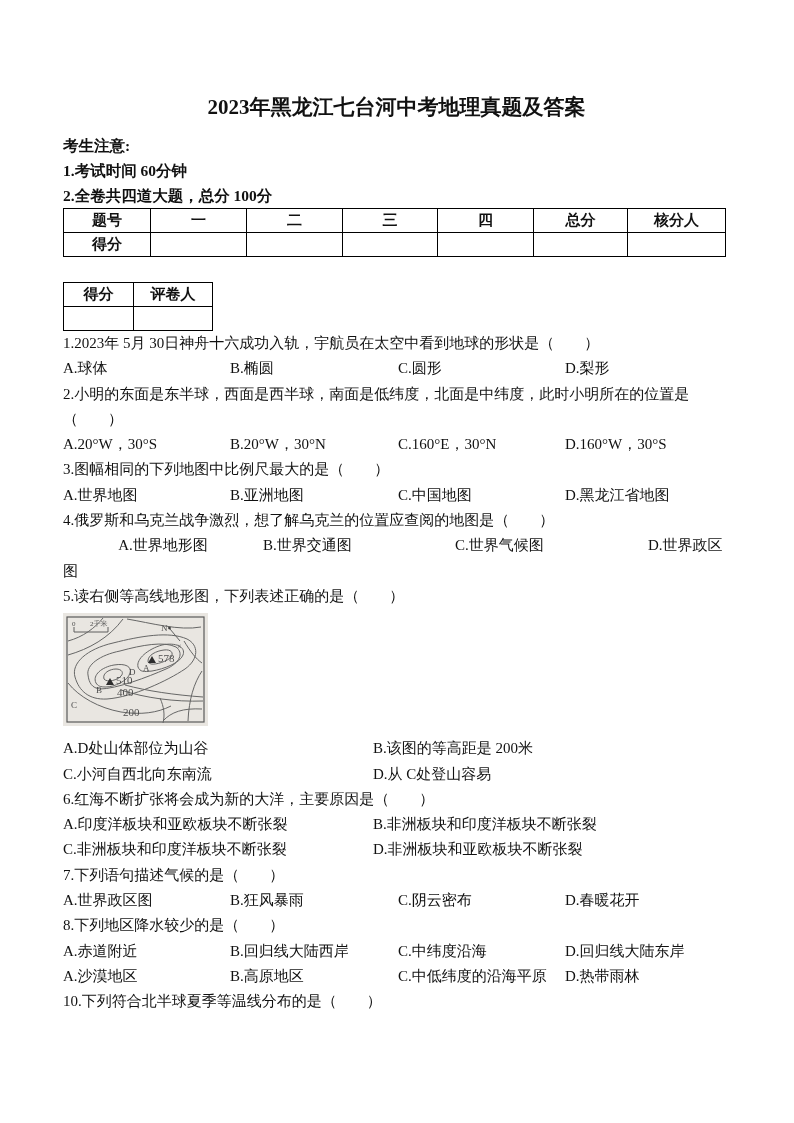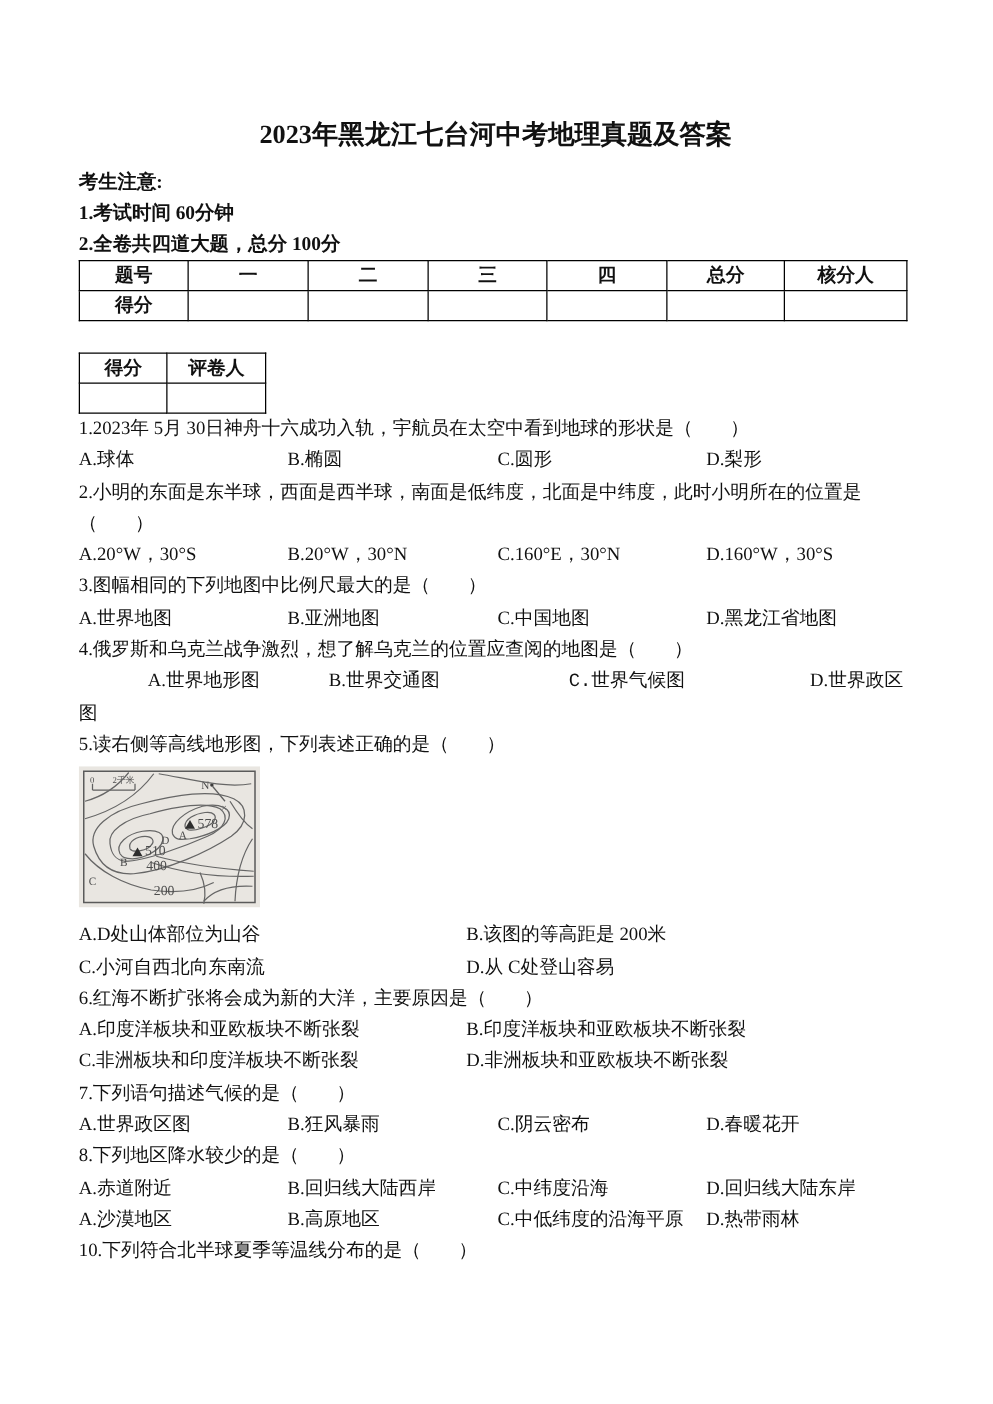--- a/index.html
+++ b/index.html
@@ -31,21 +31,21 @@
     margin-top:9px;font-size:15.5px;font-weight:bold;line-height:25px;
   }
   #questions{font-size:15px;line-height:25.3px;}
   .qline{white-space:normal;}
   .options span{vertical-align:top;}
   .options.std4 span:nth-of-type(1){display:inline-block;width:167px;}
   .options.std4 span:nth-of-type(2){display:inline-block;width:168px;}
   .options.std4 span:nth-of-type(3){display:inline-block;width:167px;}
   .options.wide4 span:nth-of-type(1){display:inline-block;width:200px;text-align:center;}
   .options.wide4 span:nth-of-type(2){display:inline-block;width:192px;}
-  .options.wide4 span:nth-of-type(3){display:inline-block;width:193px;font-family:Liberation Mono, monospace;}
+  .options.wide4 span:nth-of-type(3){display:inline-block;width:193px;}
   .options.two span:nth-of-type(1),
   .options.two span:nth-of-type(3){display:inline-block;width:310px;}
   .figure{margin:4px 0 10px 0;line-height:0;}
   .figure svg{display:block;}
   .contour-label{font-family:"Liberation Serif",serif;fill:#4d4d4d;}
 </style>
 </head>
 <body>
 
 <div class="page">
@@ -162,21 +162,21 @@
       <text class="contour-label" x="95" y="49" font-size="11">578</text>
       <text class="contour-label" x="80" y="58" font-size="9">A</text>
       <text class="contour-label" x="66" y="62" font-size="9">D</text>
       <text class="contour-label" x="8" y="95" font-size="9">C</text>
       <text class="contour-label" x="54" y="83" font-size="11">400</text>
       <text class="contour-label" x="60" y="103" font-size="11">200</text>
     </svg>
   </div>
 <div class="options two"><span class="opt">A.D处山体部位为山谷</span><span class="opt">B.该图的等高距是 200米</span><br><span class="opt">C.小河自西北向东南流</span><span class="opt">D.从 C处登山容易</span></div>
       <div class="qline">6.红海不断扩张将会成为新的大洋，主要原因是（　　）</div>
-      <div class="options two"><span class="opt">A.印度洋板块和亚欧板块不断张裂</span><span class="opt">B.印度洋板块和亚欧板块不断张裂</span><br><span class="opt">C.非洲板块和印度洋板块不断张裂</span><span class="opt">D.非洲板块和亚欧板块不断张裂</span></div>
+      <div class="options two"><span class="opt">A.印度洋板块和亚欧板块不断张裂</span><span class="opt">B.非洲板块和印度洋板块不断张裂</span><br><span class="opt">C.非洲板块和印度洋板块不断张裂</span><span class="opt">D.非洲板块和亚欧板块不断张裂</span></div>
       <div class="qline">7.下列语句描述气候的是（　　）</div>
       <div class="options std4"><span class="opt">A.世界政区图</span><span class="opt">B.狂风暴雨</span><span class="opt">C.阴云密布</span><span class="opt">D.春暖花开</span></div>
       <div class="qline">8.下列地区降水较少的是（　　）</div>
       <div class="options std4"><span class="opt">A.赤道附近</span><span class="opt">B.回归线大陆西岸</span><span class="opt">C.中纬度沿海</span><span class="opt">D.回归线大陆东岸</span></div>
       <div class="options std4"><span class="opt">A.沙漠地区</span><span class="opt">B.高原地区</span><span class="opt">C.中低纬度的沿海平原</span><span class="opt">D.热带雨林</span></div>
       <div class="qline">10.下列符合北半球夏季等温线分布的是（　　）</div>
     </div>
 
 </div>
 

